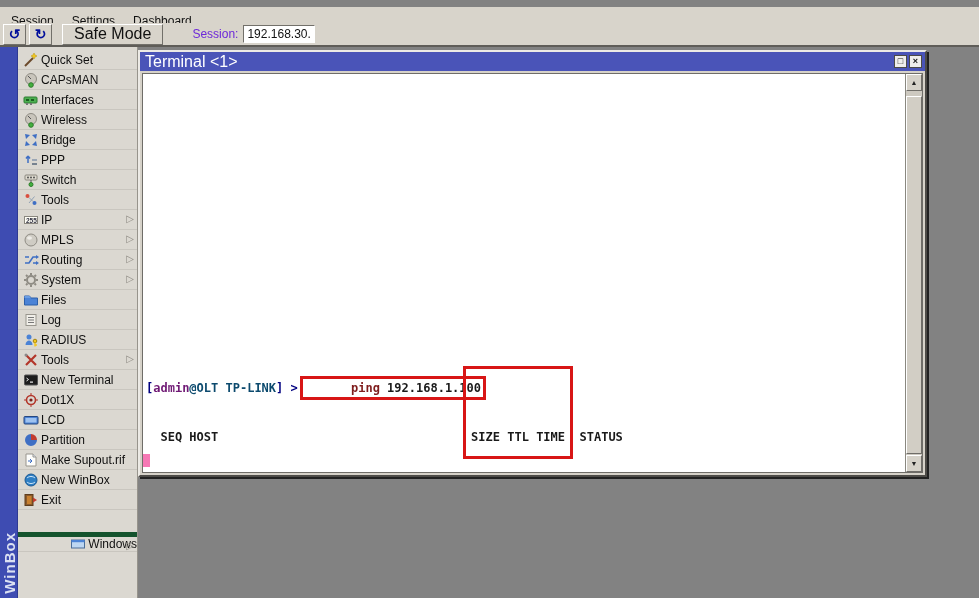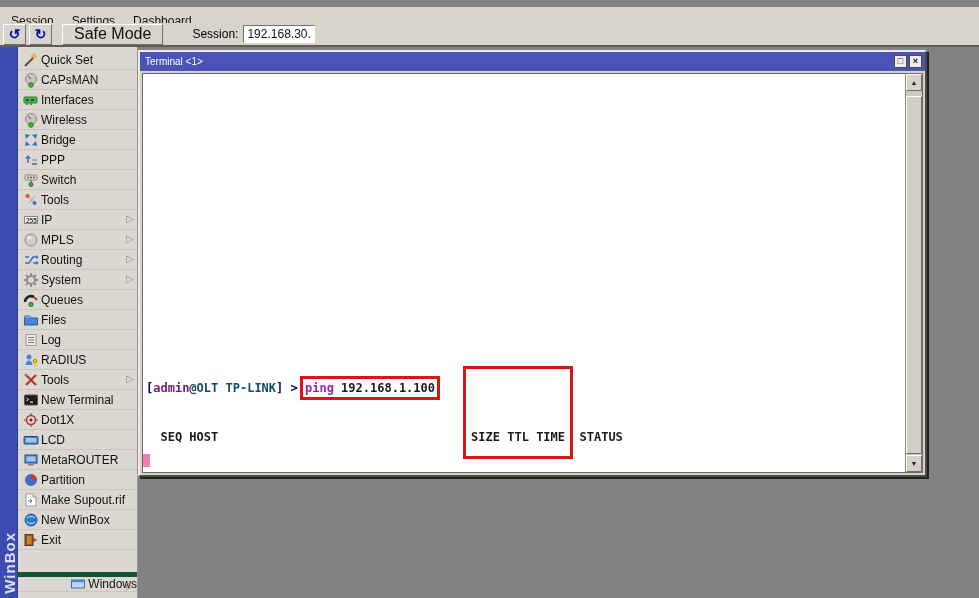--- a/index.html
+++ b/index.html
@@ -11,21 +11,21 @@
              border-bottom:1px solid #f8f7f4; display:flex; align-items:center; padding-left:2px; }
   .menu-item { padding:3px 9px; color:#111; cursor:default; }
 
   
   .toolbar { position:absolute; left:0; top:23px; width:979px; height:24px; background:#d8d4cb;
              border-bottom:2px solid #5f5d58; display:flex; align-items:center; padding-left:3px; }
   .tbtn { height:21px; background:#d8d4cb; border:1px solid; border-color:#ffffff #72706a #72706a #ffffff;
           display:flex; align-items:center; justify-content:center; color:#000e9b; font-weight:bold;
           font-size:14px; min-width:23px; margin-right:3px; }
   .tbtn.text { color:#111; font-weight:normal; font-size:16px; padding:0 11px; margin-left:7px; }
-  .session-label { margin-left:26px; margin-right:5px; color:#000000; }
+  .session-label { margin-left:26px; margin-right:5px; color:#6d28d9; }
   .session-input { width:72px; height:18px; background:#fff; border:1px solid; font-size:12px;
                    border-color:#72706a #ffffff #ffffff #72706a; padding:0 3px; color:#111; }
 
   
   .sidebar { position:absolute; left:0; top:47px; width:138px; height:551px; background:#dbd8d1; display:flex; }
   .brand-strip { width:18px; height:100%; background:#3e4cb2; border-right:1px solid #2e3a92; position:relative; flex:none; }
   .brand-text { position:absolute; left:0; bottom:4px; width:18px; writing-mode:vertical-lr;
                 transform:rotate(180deg); color:#dbe0f2; font-weight:bold; font-size:15px; letter-spacing:1px; text-align:left; }
   .side-list { flex:1; padding-top:3px; border-right:1px solid #97948c; }
   .item { height:20px; display:flex; align-items:center; padding-left:5px; gap:2px;
@@ -33,37 +33,37 @@
   .item .lbl { white-space:nowrap; }
   .ic { width:16px; height:16px; flex:none; display:block; }
   .ic svg { width:16px; height:16px; display:block; }
   .arrow { position:absolute; right:3px; top:3px; color:#8e8b84; font-size:10px; }
   .spacer { height:22px; border-bottom:none; }
 
   
   .win { position:absolute; left:138px; top:50px; width:789px; height:427px; background:#d6d2c9;
          border:2px solid; border-color:#eceae5 #4e4c48 #4e4c48 #eceae5; box-shadow:2px 2px 0 rgba(10,10,10,.8); }
   .titlebar { height:19px; background:#4a54b8; display:flex; align-items:center; padding-left:5px; }
-  .title { color:#fff; font-size:10px; }
+  .title { color:#fff; font-size:16px; }
   .win-controls { margin-left:auto; display:flex; gap:2px; padding-right:3px; }
   .wbtn { width:13px; height:13px; background:#efeeec; border:1px solid #4c4a46; color:#111;
           font-size:9px; font-weight:bold; line-height:11px; text-align:center; }
   .content { position:absolute; left:2px; right:2px; top:21px; bottom:2px; background:#ffffff;
              border:1px solid #6f6d68; overflow:hidden; }
 
   
   .term { position:absolute; left:0; top:0; right:17px; bottom:0; font-family:"DejaVu Sans Mono", monospace;
           font-size:12px; line-height:14.2px; font-weight:bold; color:#1a1a1a; white-space:pre;
           padding:279px 0 0 3px; }
   .tline { white-space:pre; }
   .thead { margin-top:6px; }
   .c-nav { color:#000080; }
   .c-green { color:#701a75; }
   .c-teal { color:#0c4a6e; }
-  .c-mag { color:#a21caf; }
+  .c-mag { color:#7f1d1d;margin-left:46px; }
   .cmdbox { outline:3px solid #d81616; outline-offset:2px; }
   .redbox2 { position:absolute; left:320px; top:292px; width:110px; height:93px;
              border:3px solid #d81616; pointer-events:none; }
   .cursor { position:absolute; left:0px; top:380px; width:7px; height:13px; background:#f678b4; }
 
   
   .vscroll { position:absolute; right:0; top:0; bottom:0; width:17px; background:#cdc9c0; border-left:1px solid #8a8880; }
   .sbtn { position:absolute; left:0; width:16px; height:17px; background:#d6d2c9; border:1px solid;
           border-color:#ffffff #6f6d68 #6f6d68 #ffffff; font-size:7px; color:#222; text-align:center; line-height:15px; }
   .sbtn.up { top:0; }
@@ -235,30 +235,20 @@
               <line x1="11.5" y1="11.5" x2="13" y2="13"></line>
               <line x1="3" y1="13" x2="4.5" y2="11.5"></line>
               <line x1="11.5" y1="4.5" x2="13" y2="3"></line>
             </g>
           </svg>
         </span>
       <span class="lbl">System</span>
       <span class="arrow">▷</span>
     </div>
 
-    <div class="item">
-      <span class="ic">
-          <svg viewBox="0 0 16 16">
-            <path d="M2 10a6 6 0 0 1 9-5" fill="none" stroke="#222" stroke-width="2.5"></path>
-            <path d="M11 5l3 3" stroke="#c33" stroke-width="2"></path>
-            <circle cx="8" cy="12.5" r="2.2" fill="#43b03f" stroke="#2c7c29"></circle>
-          </svg>
-        </span>
-      <span class="lbl">Queues</span>
-    </div>
 
     <div class="item">
       <span class="ic">
           <svg viewBox="0 0 16 16">
             <path d="M1.5 4h5l1.5 2h6.5v7h-13z" fill="#4b83d6" stroke="#2d5fa8"></path>
             <path d="M1.5 4h5l1.5 2h-6.5z" fill="#6b9de2"></path>
           </svg>
         </span>
       <span class="lbl">Files</span>
     </div>
@@ -328,30 +318,20 @@
     <div class="item">
       <span class="ic">
           <svg viewBox="0 0 16 16">
             <rect x="1" y="4.5" width="14" height="7.5" rx="1" fill="#4b83d6" stroke="#27477e"></rect>
             <rect x="2.5" y="6" width="11" height="4.5" fill="#9ec2f0"></rect>
           </svg>
         </span>
       <span class="lbl">LCD</span>
     </div>
 
-    <div class="item">
-      <span class="ic">
-          <svg viewBox="0 0 16 16">
-            <rect x="2" y="3" width="12" height="8" fill="#4b83d6" stroke="#27477e"></rect>
-            <rect x="3.5" y="4.5" width="9" height="5" fill="#9ec2f0"></rect>
-            <rect x="5" y="12" width="6" height="1.5" fill="#8a877f"></rect>
-          </svg>
-        </span>
-      <span class="lbl">MetaROUTER</span>
-    </div>
 
     <div class="item">
       <span class="ic">
           <svg viewBox="0 0 16 16">
             <path d="M8 8V2a6 6 0 0 1 6 6z" fill="#c23b2e"></path>
             <path d="M8 8h6a6 6 0 1 1-6-6z" fill="#3f6fc4"></path>
           </svg>
         </span>
       <span class="lbl">Partition</span>
     </div>

